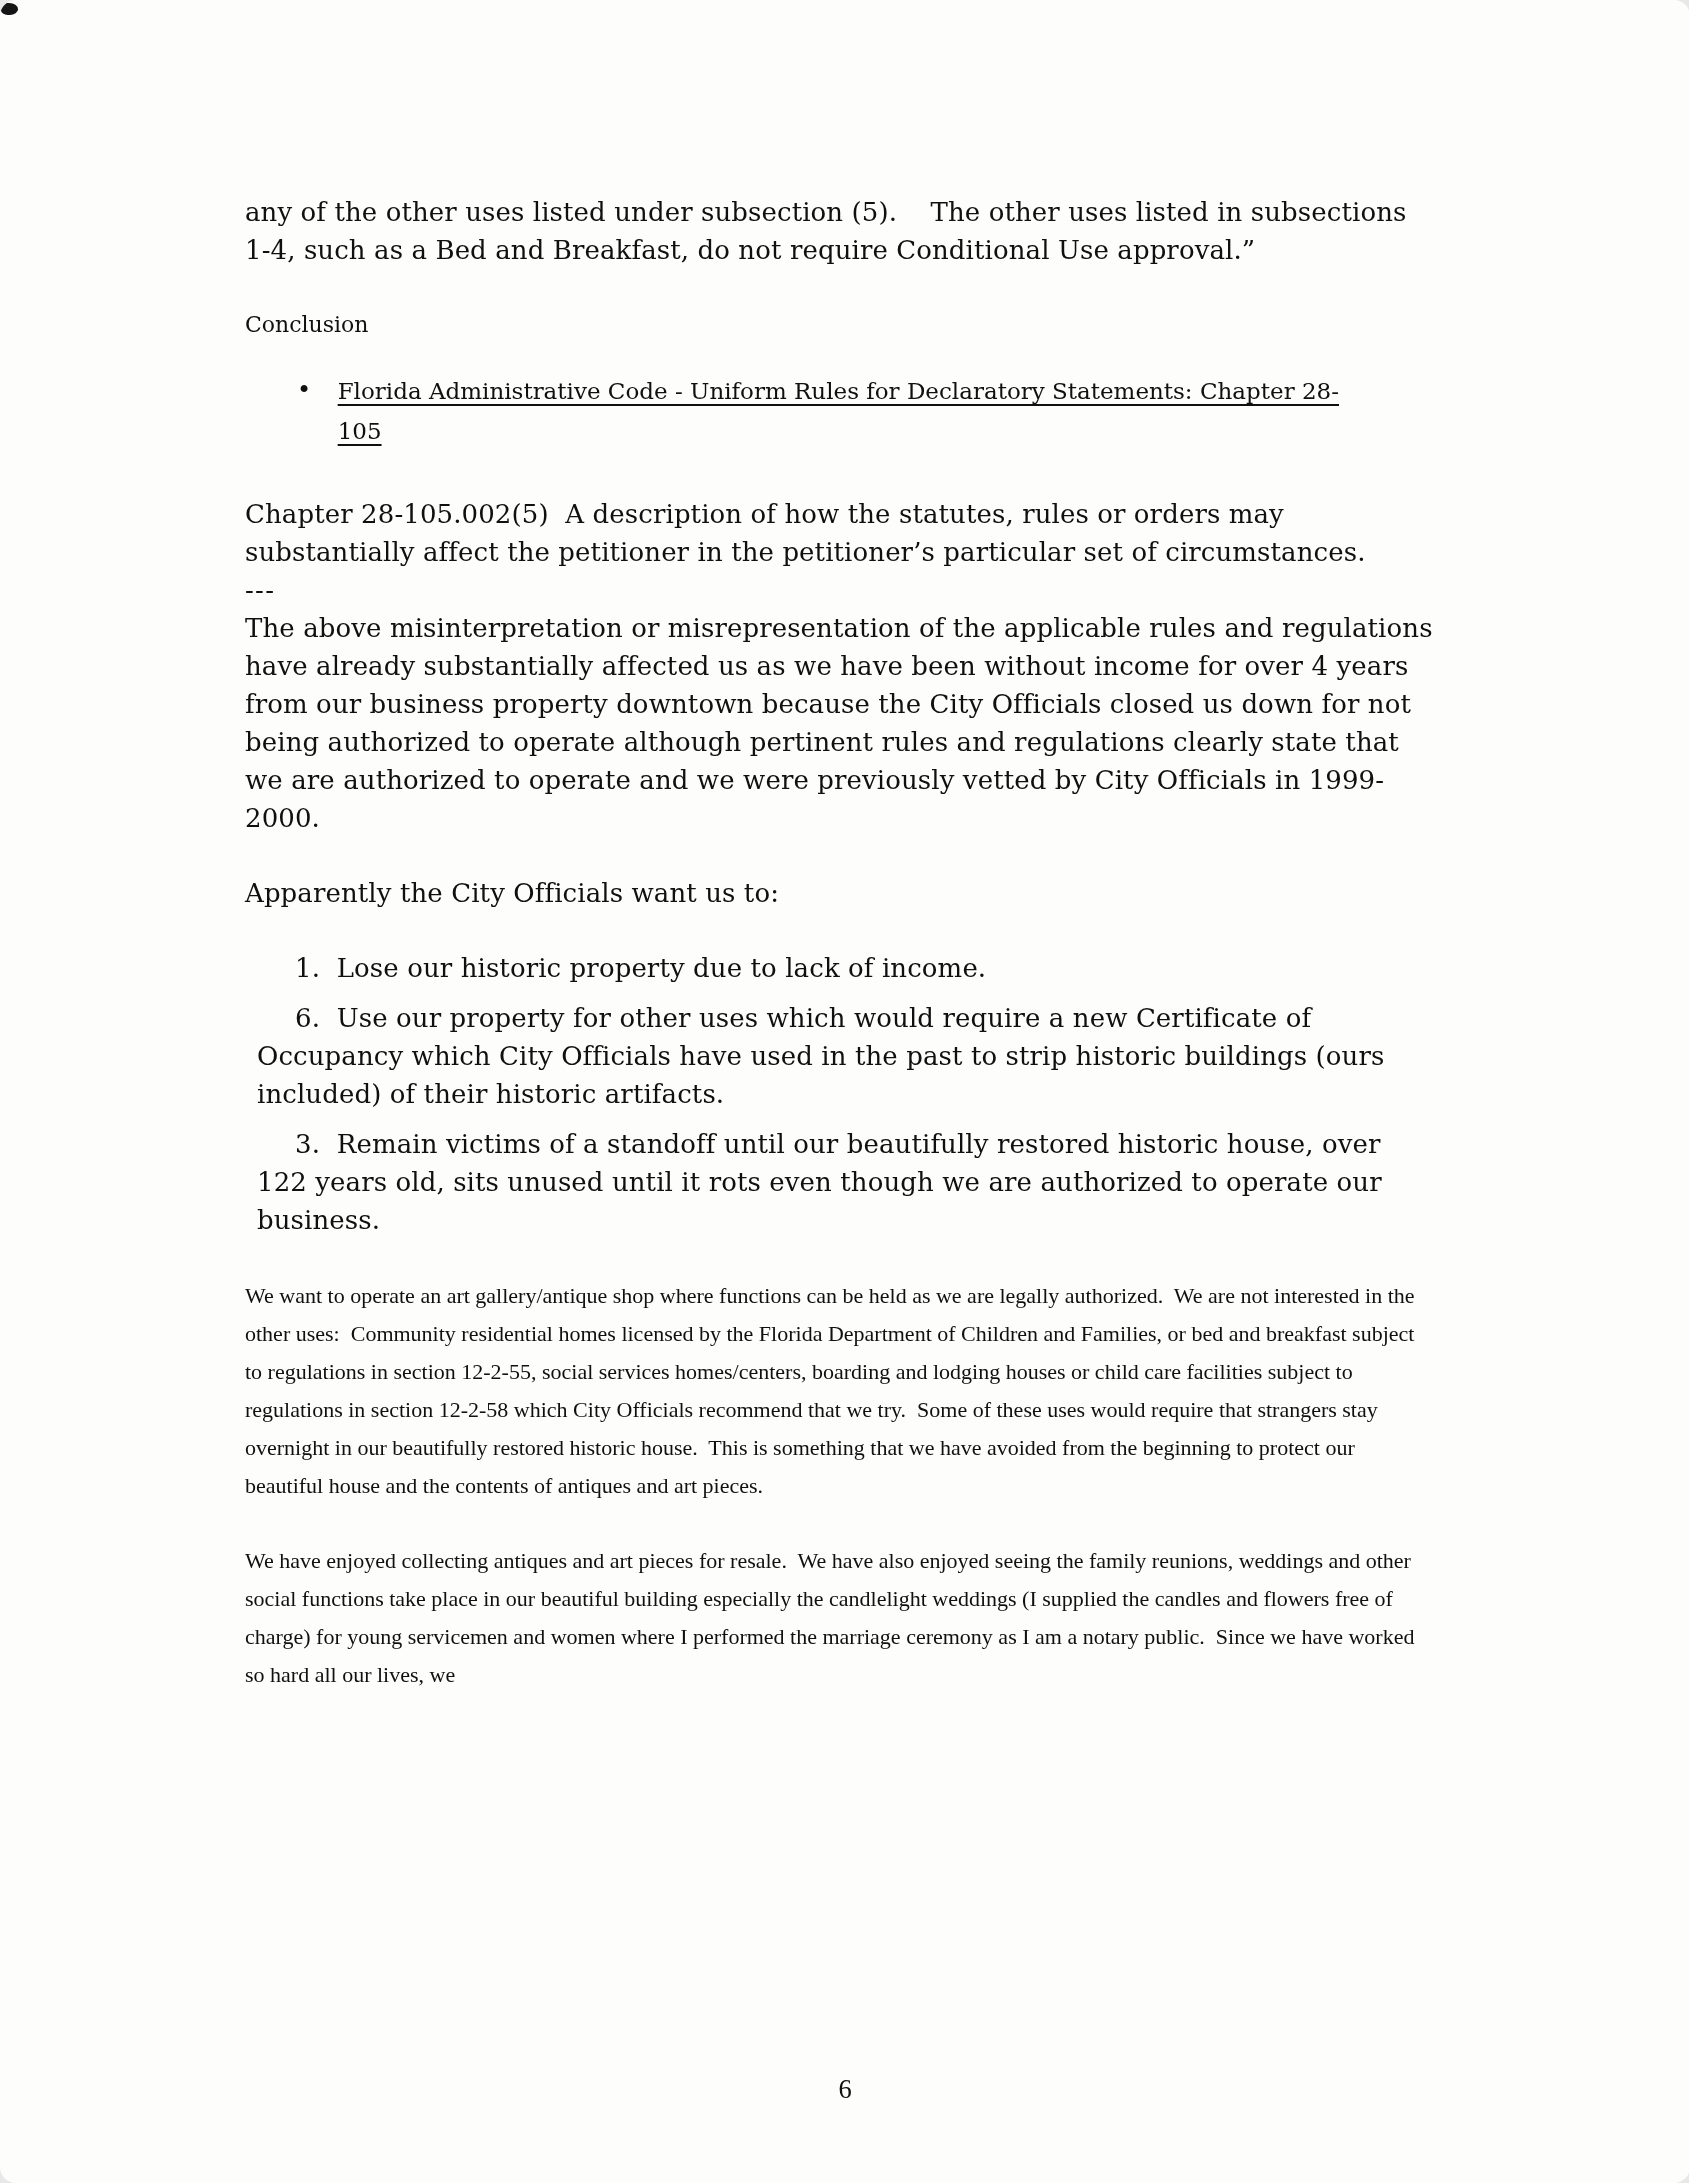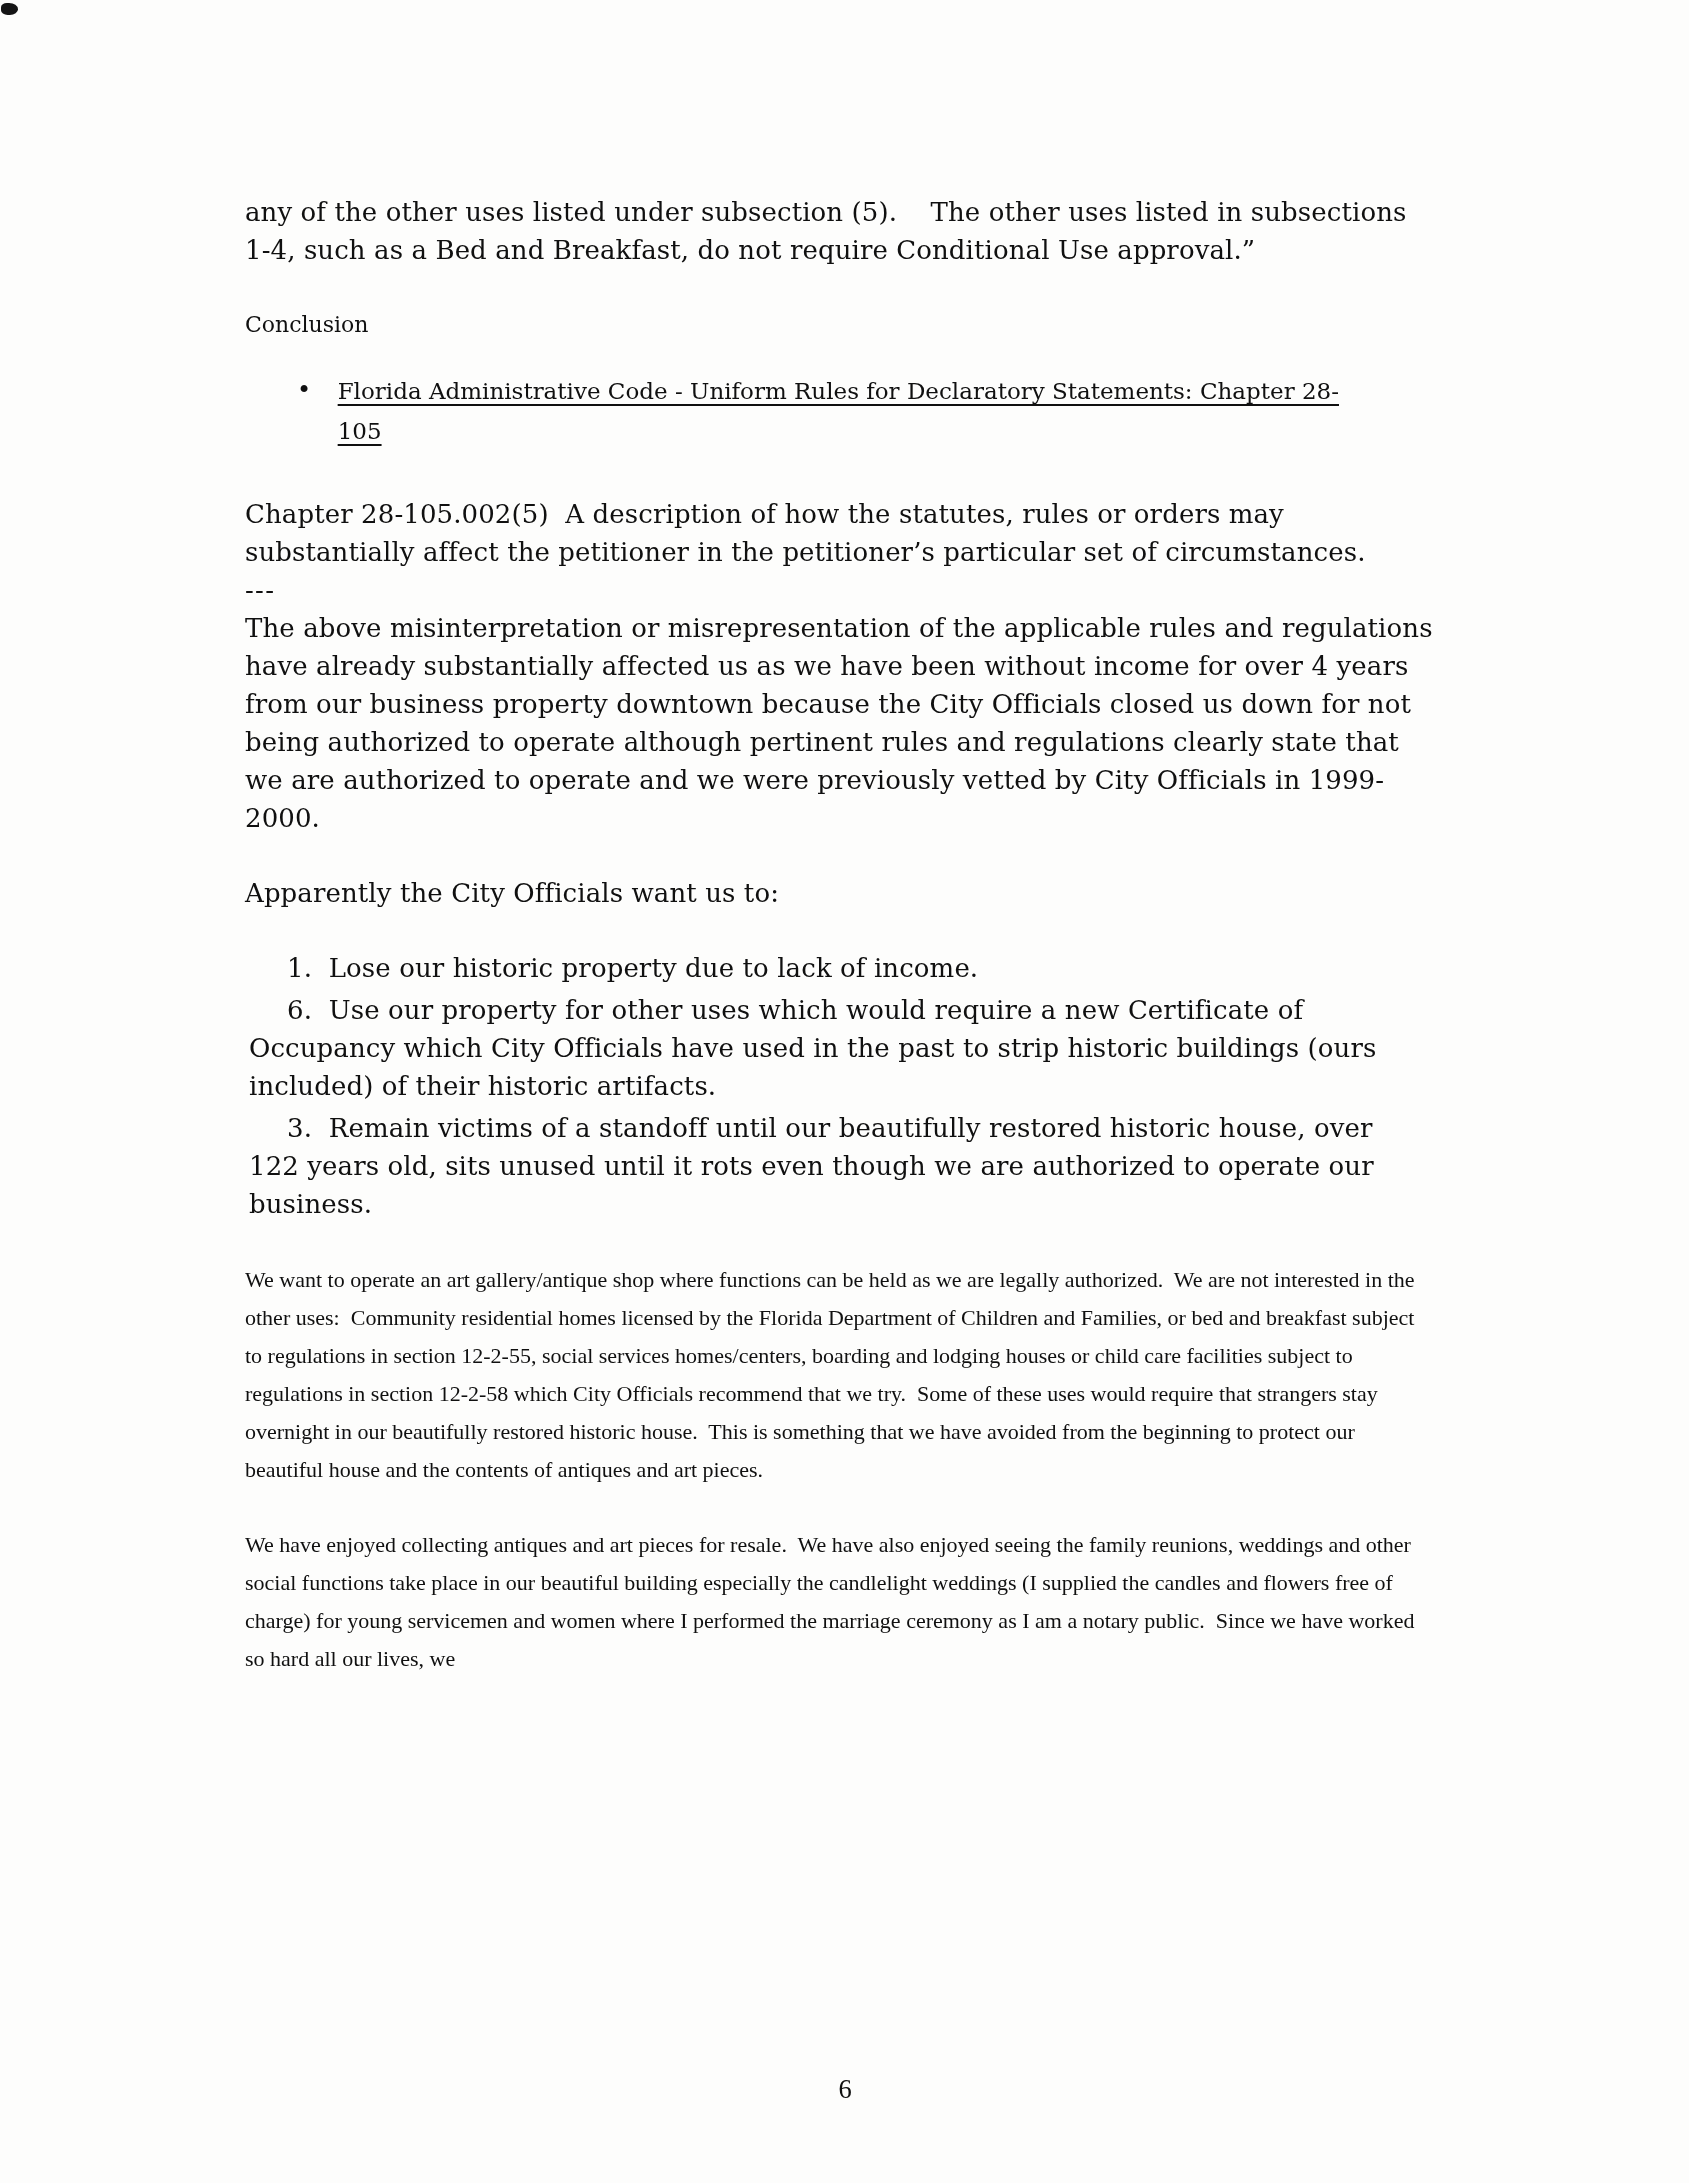--- a/index.html
+++ b/index.html
@@ -8,20 +8,21 @@
     background: #e8e8e8;
   }
   .page {
     position: relative;
     width: 1690px;
     height: 2183px;
     background: #fdfdfc;
     color: #101010;
     font-family: "DejaVu Serif", serif;
     overflow: hidden;
+    border-radius: 16px;
   }
   .scan-artifact {
     position: absolute;
     left: 1.3px;
     top: 2.7px;
     width: 17px;
     height: 12px;
     background: #151515;
     border-radius: 40% 60% 55% 45%;
   }
@@ -70,21 +71,21 @@
     max-width: 1034px;
     text-decoration: underline;
     text-underline-offset: 4.6px;
     text-decoration-thickness: 2px;
     white-space: pre-wrap;
   }
   .numbered-list {
     margin: 0 0 38px 0;
   }
   .list-item {
-    margin: 4px;
+    margin: 12px;
     font-size: 26px;
     line-height: 38px;
     text-indent: 38px;
     white-space: pre-wrap;
     letter-spacing: 0.1px;
   }
   .times {
     font-family: "Liberation Serif", serif;
     font-size: 22px;
     line-height: 38px;

